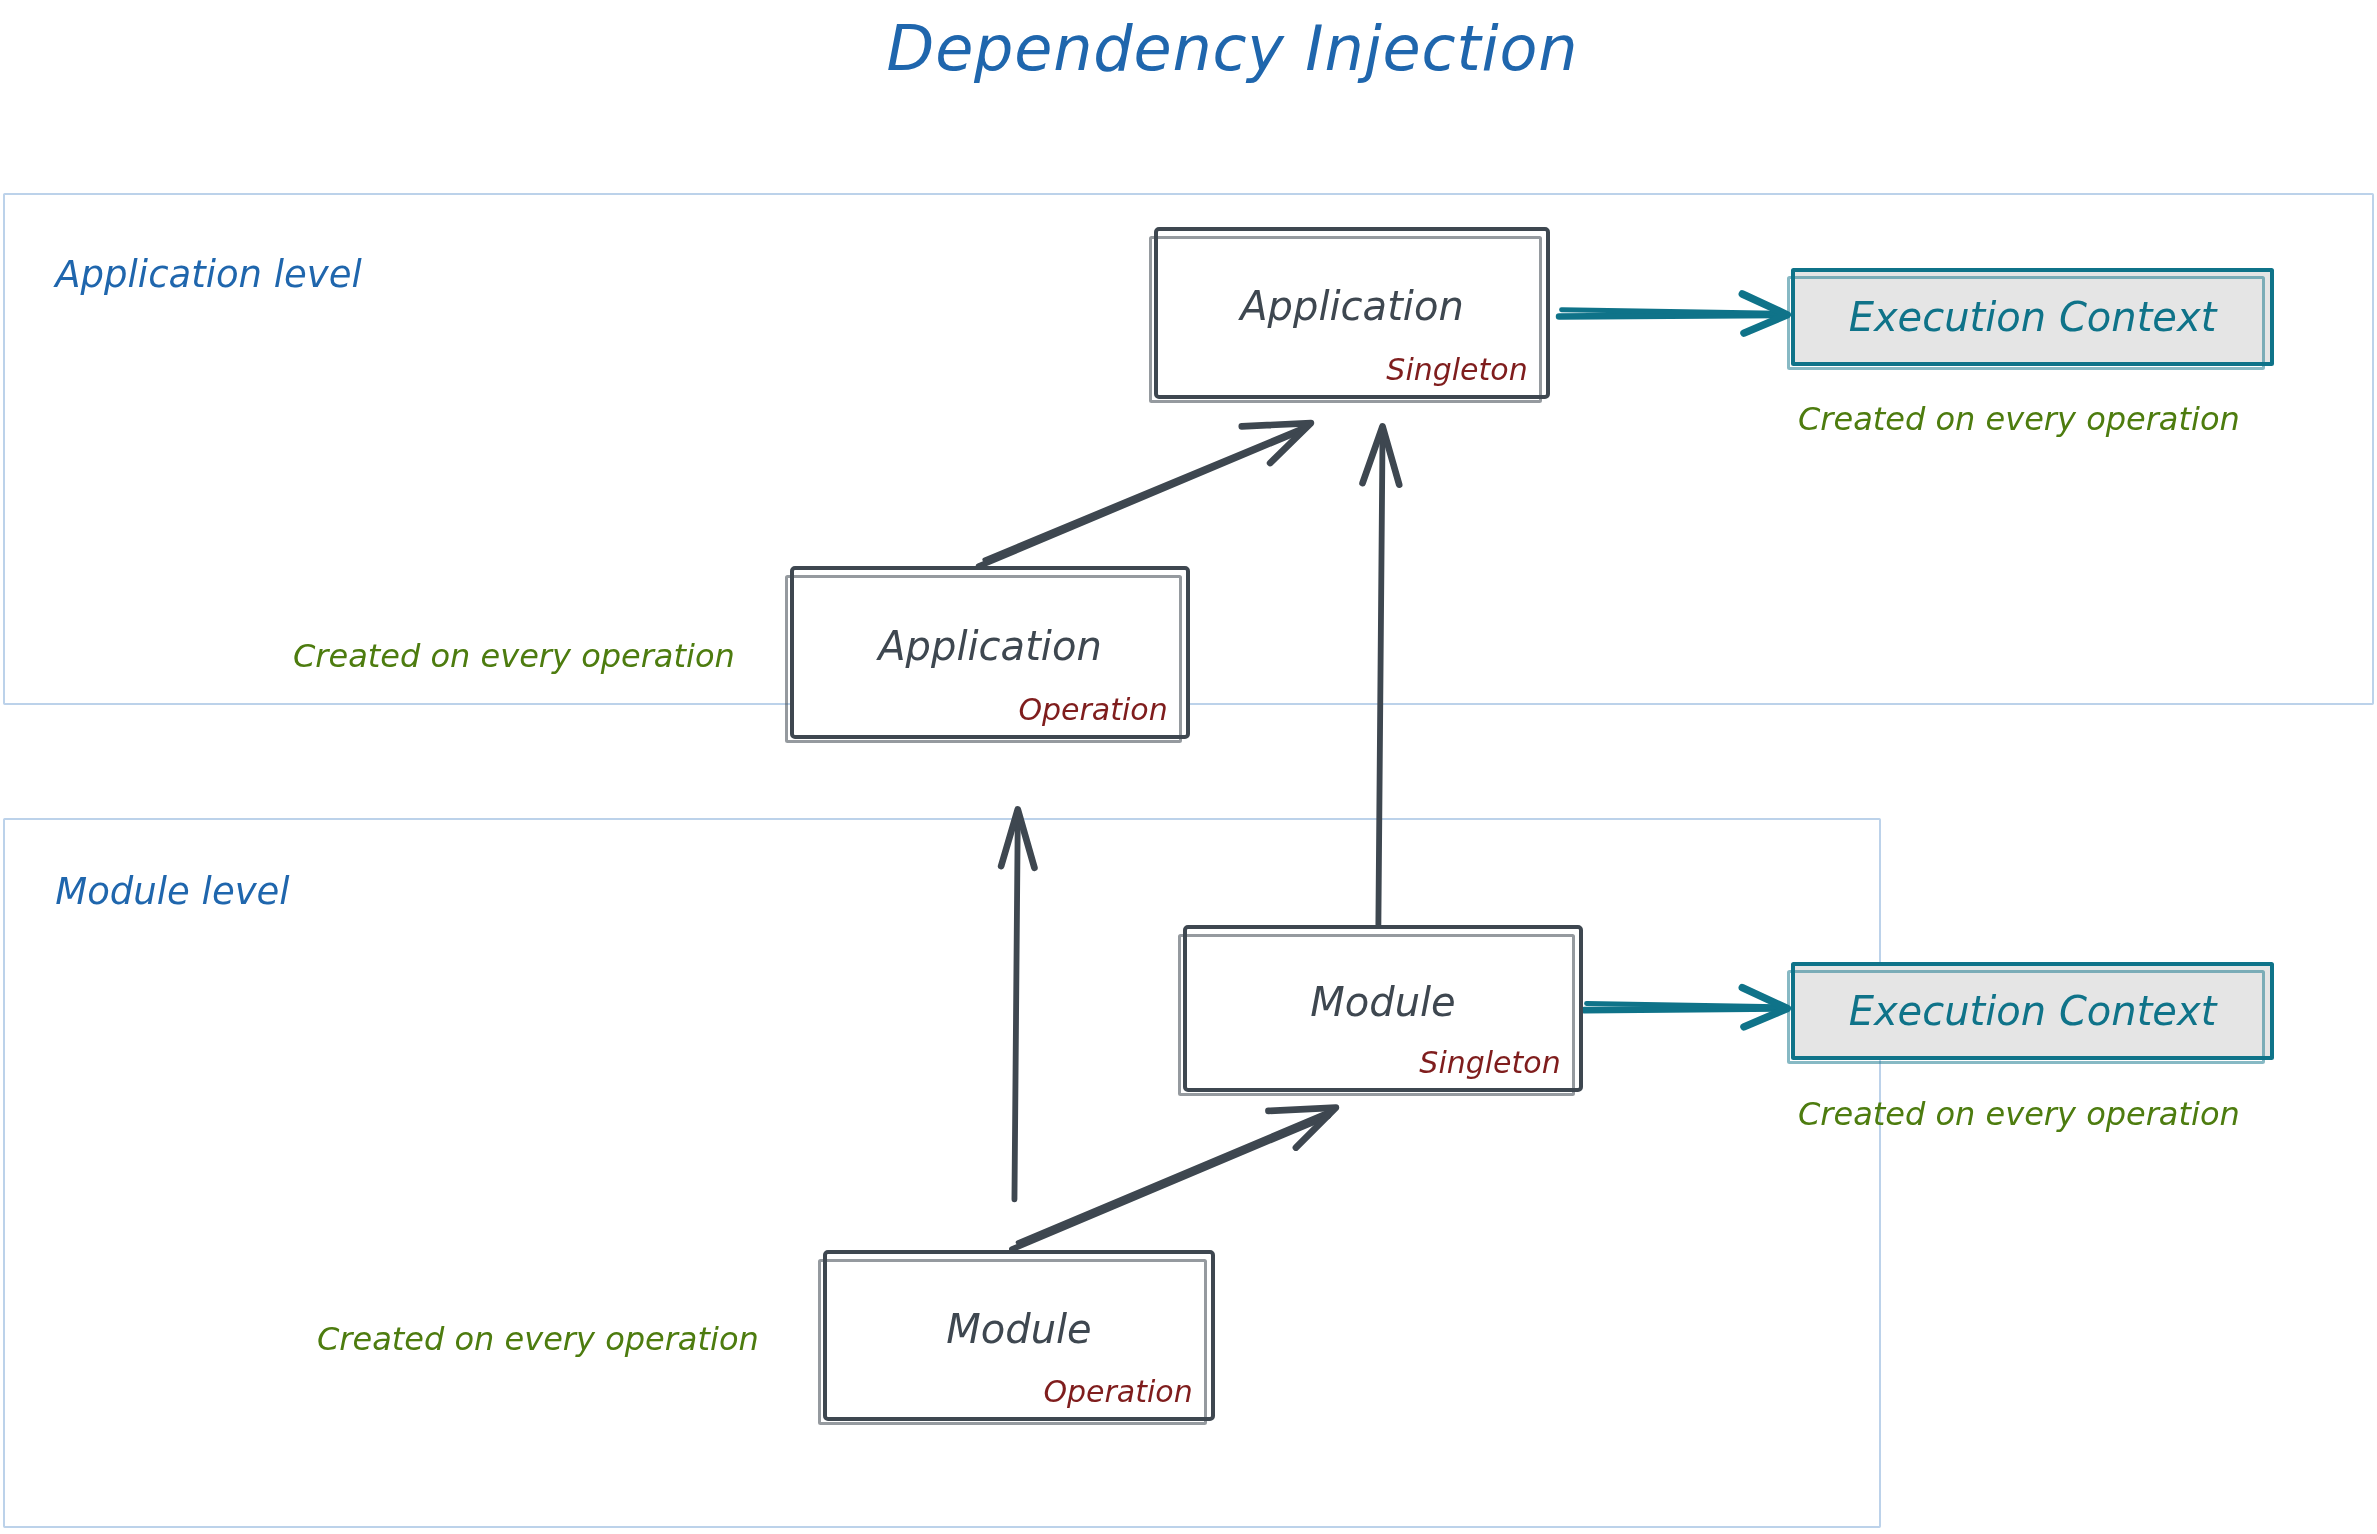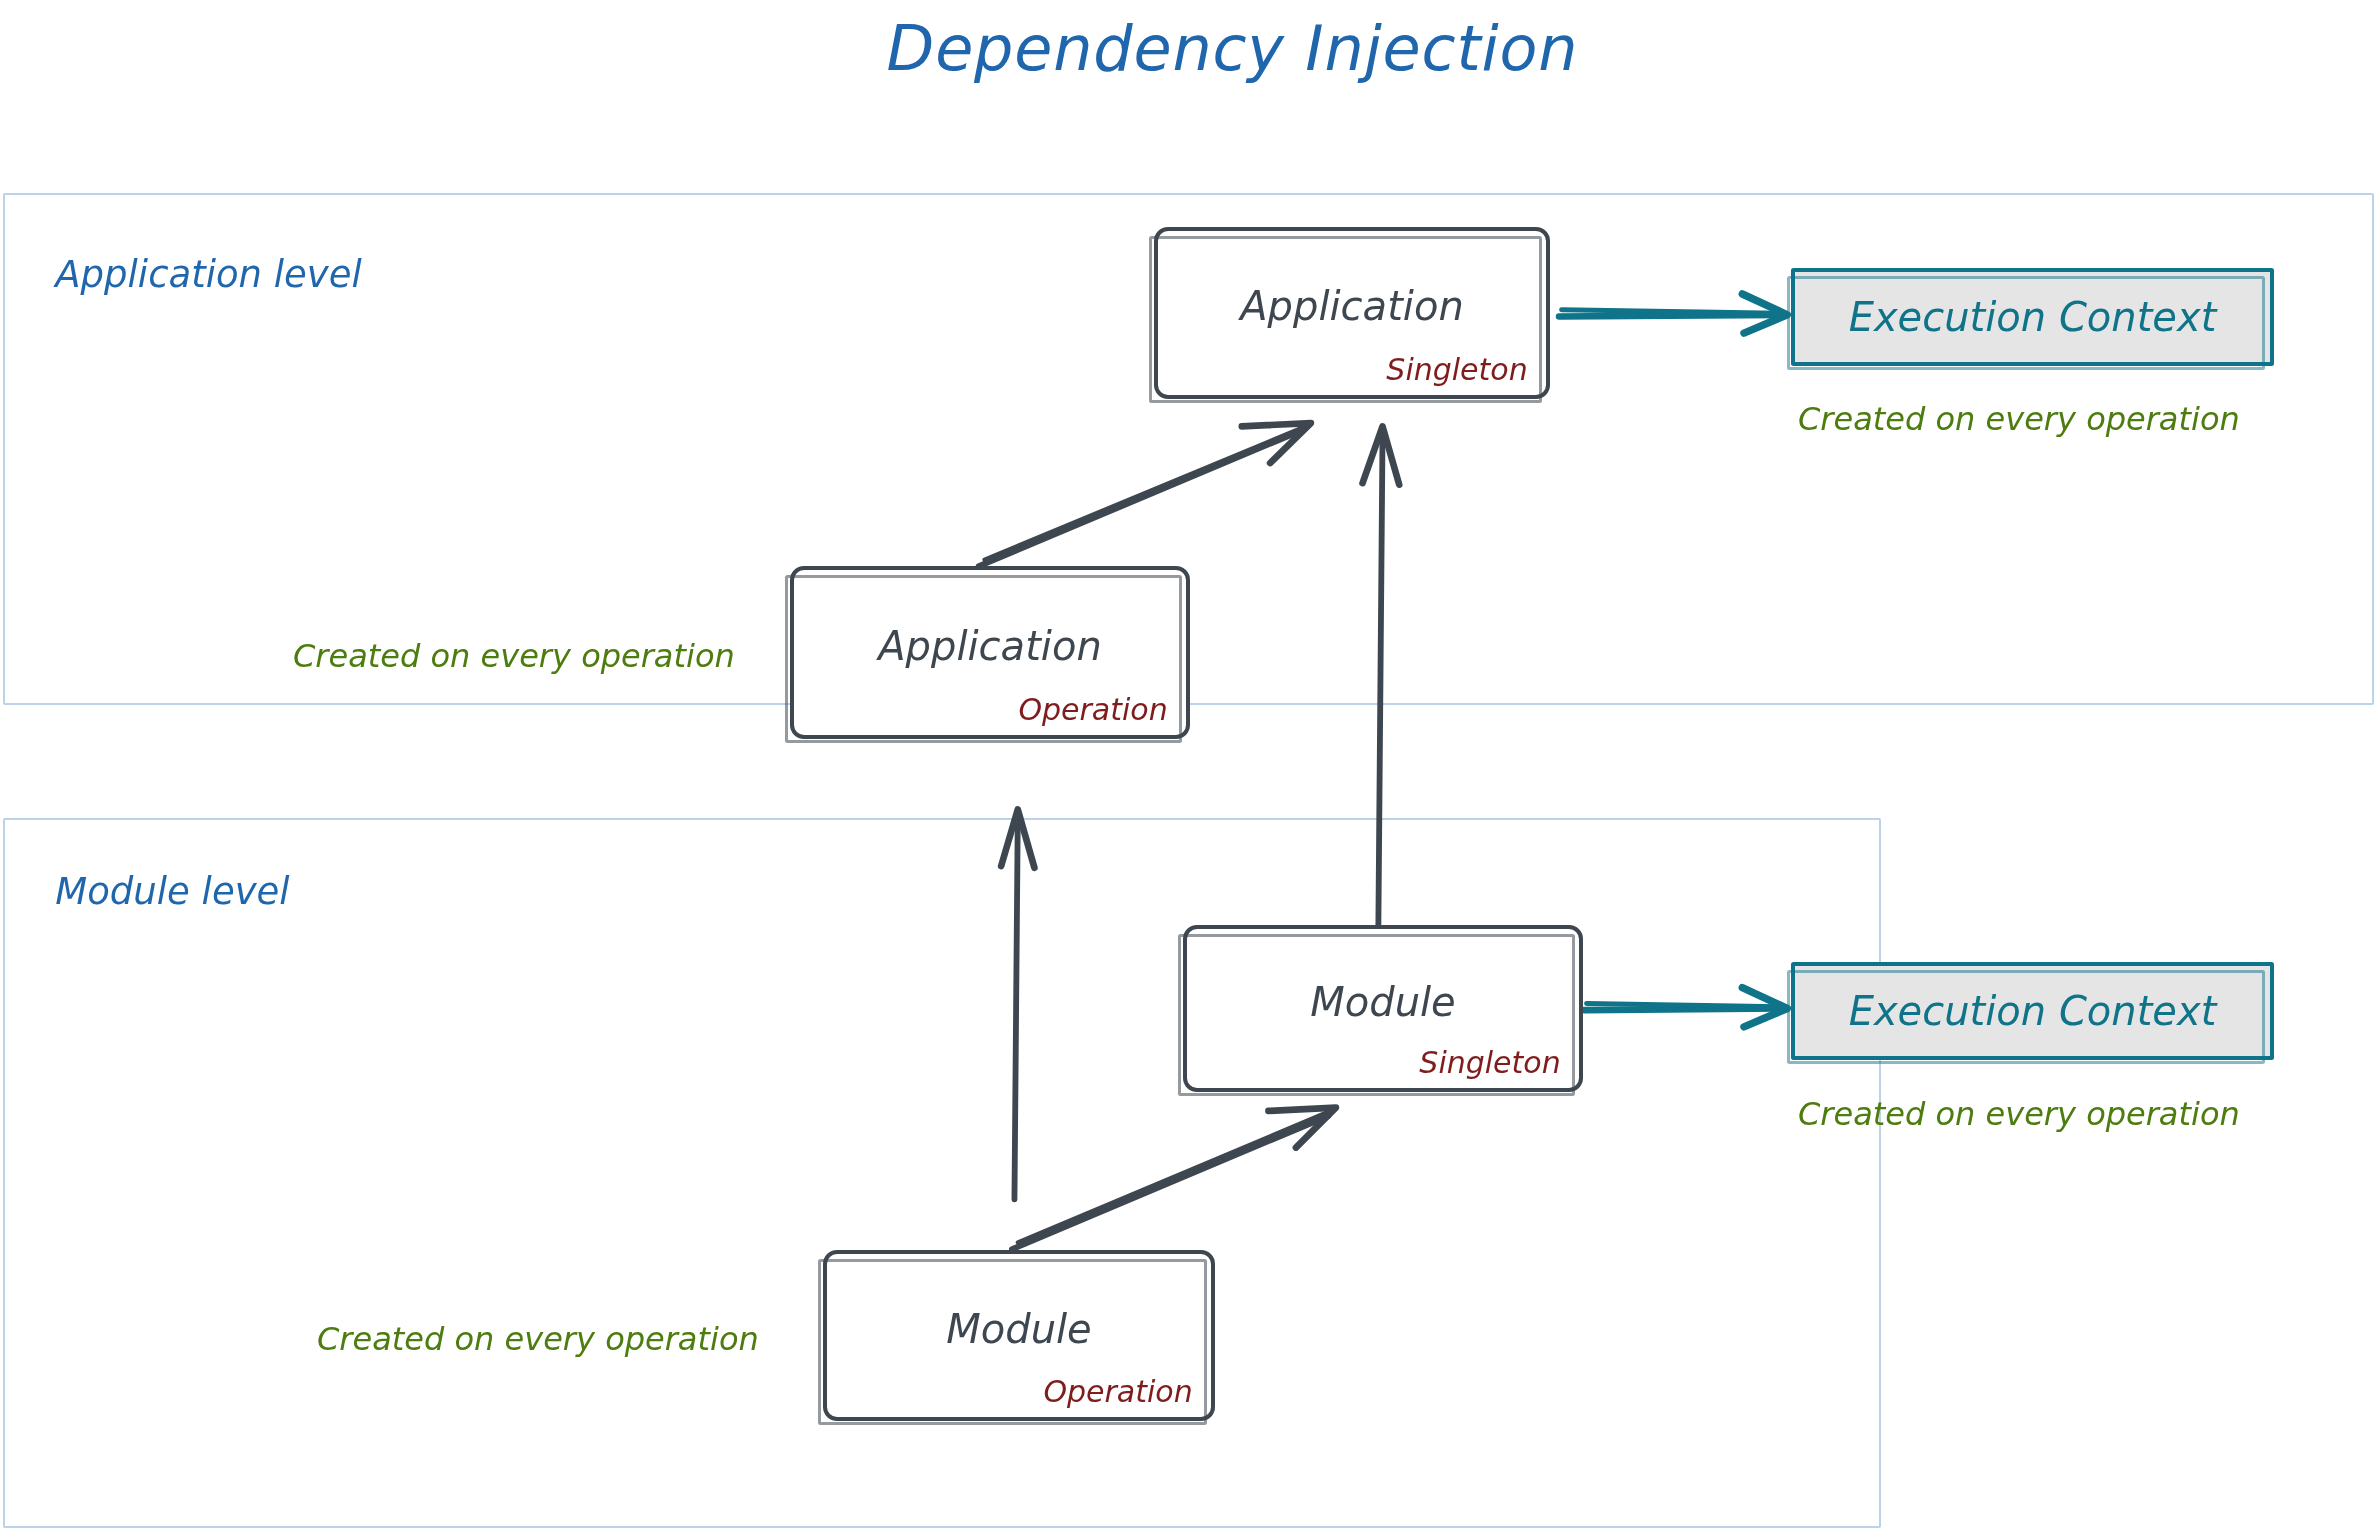--- a/index.html
+++ b/index.html
@@ -70,21 +70,21 @@
   }
   #application-level-label { left: 50px; top: 58px; }
   #module-level-label { left: 50px; top: 50px; }
 
   
   .sketch-box {
     position: absolute;
     box-sizing: border-box;
     background: #ffffff;
     border: 4.2px solid #3e4750;
-    border-radius: 14px;
+    border-radius: 5px;
   }
   .sketch-box::after {
     content: "";
     position: absolute;
     left: -9.2px;
     top: 5px;
     right: 4.2px;
     bottom: -8.3px;
     border: 3.3px solid #3e4750;
     border-radius: 2.5px;

